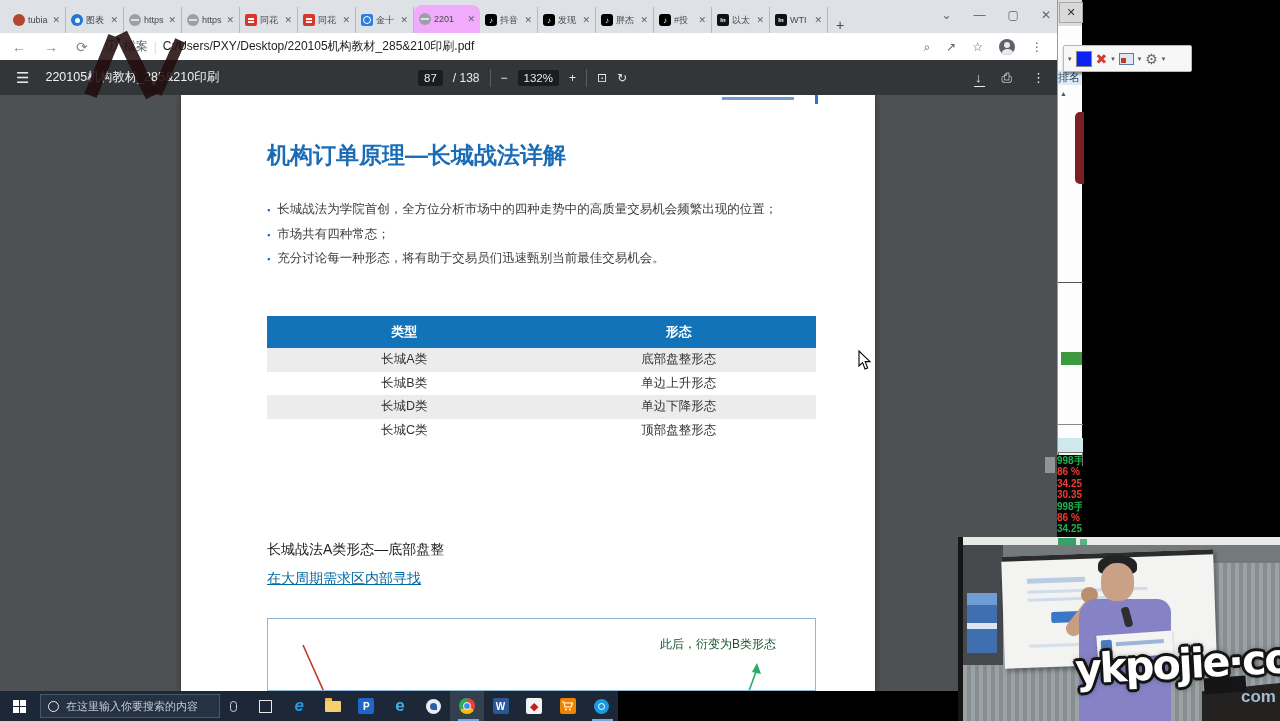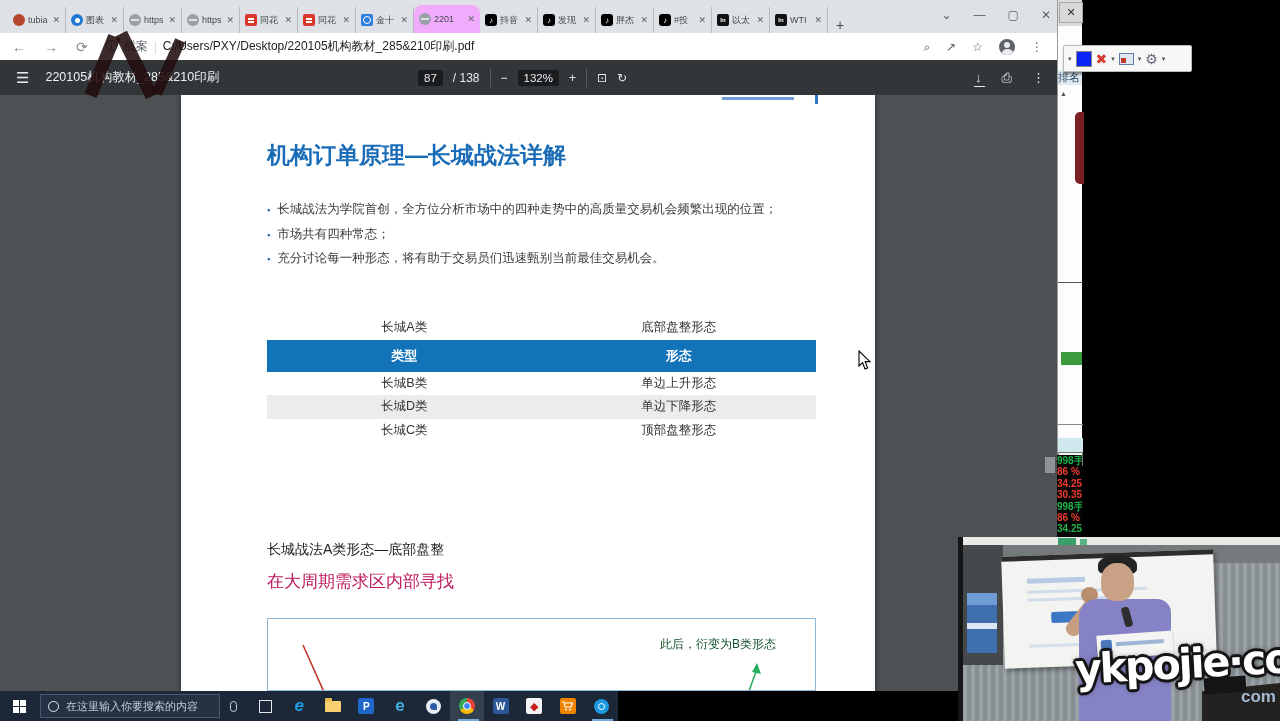--- a/index.html
+++ b/index.html
@@ -69,21 +69,21 @@
   #doc-h1 { position:absolute; left:86px; top:45px; font-size:23px; font-weight:bold; color:#1a6cb7; }
   #bullets { position:absolute; left:86px; top:103px; font-size:12.5px; color:#3c3c3c; line-height:23.5px; }
   #bullets .b { display:flex; gap:7px; align-items:baseline; }
   #bullets .sq { color:#1a6cb7; font-size:9px; }
   #dtable { position:absolute; left:86px; top:221px; width:549px; border-collapse:collapse;
             font-size:12.5px; color:#333; text-align:center; }
   #dtable th { background:#1273b9; color:#fff; height:32px; font-size:13px; font-weight:bold; width:50%; }
   #dtable td { height:23.5px; }
   #dtable tr:nth-child(even) td { background:#ececec; }
   #sec-h { position:absolute; left:86px; top:446px; font-size:14px; font-weight:normal; color:#222; }
-  #sec-sub { position:absolute; left:86px; top:475px; font-size:17px; color:#be185d; }
+  #sec-sub { position:absolute; left:86px; top:475px; font-size:14px; color:#0369a1;text-decoration:underline; }
   #figurebox { position:absolute; left:86px; top:523px; width:549px; height:73px;
                border:1px solid #8fb8d8; background:#fff; overflow:hidden; }
   #fignote { position:absolute; left:392px; top:17px; font-size:12px; color:#14532d; }
 
   
   #scrollthumb { position:absolute; left:1045px; top:457px; width:10px; height:16px; background:#909498; }
 
   
   #cursor { position:absolute; left:858px; top:350px; z-index:90; }
 
@@ -344,27 +344,27 @@
           </div>
         <div class="b">
             <span class="sq">▪</span>
             <span>充分讨论每一种形态，将有助于交易员们迅速甄别当前最佳交易机会。</span>
           </div>
       </div>
 
       <table id="dtable">
         <tbody>
             <tr>
+          <th>类型</th>
+          <th>形态</th>
+        </tr>
+        <tr>
               <td>长城A类</td>
               <td>底部盘整形态</td>
             </tr>
-        <tr>
-          <th>类型</th>
-          <th>形态</th>
-        </tr>
         <tr>
               <td>长城B类</td>
               <td>单边上升形态</td>
             </tr>
         <tr>
               <td>长城D类</td>
               <td>单边下降形态</td>
             </tr>
         <tr>
               <td>长城C类</td>

